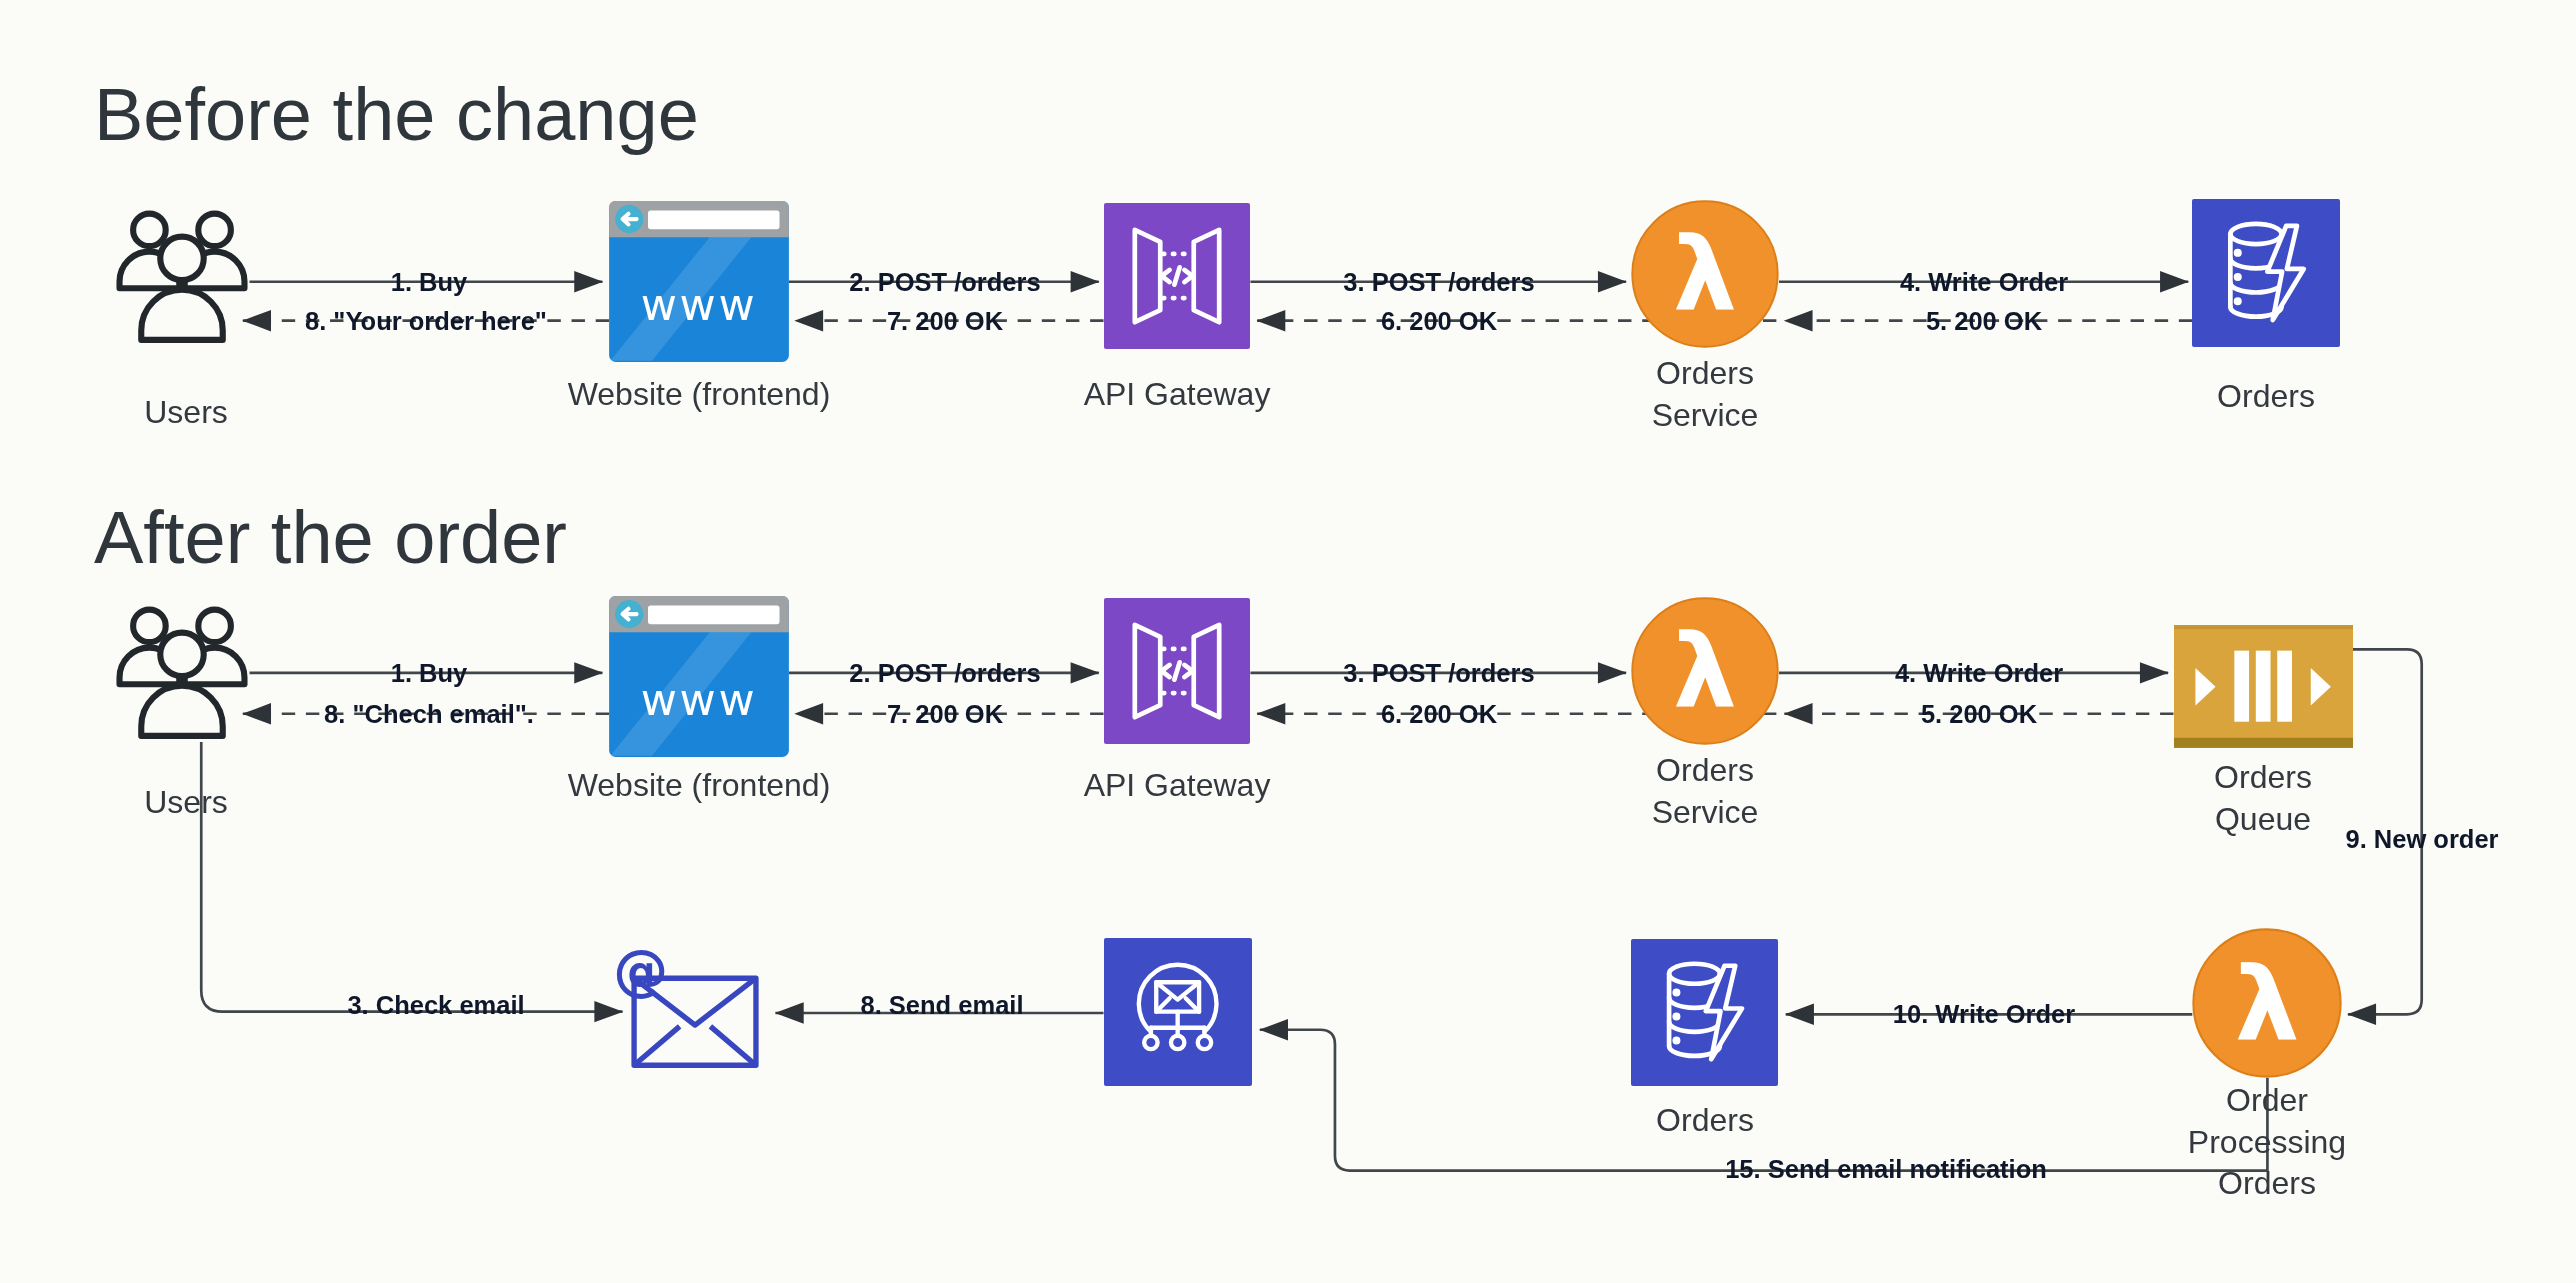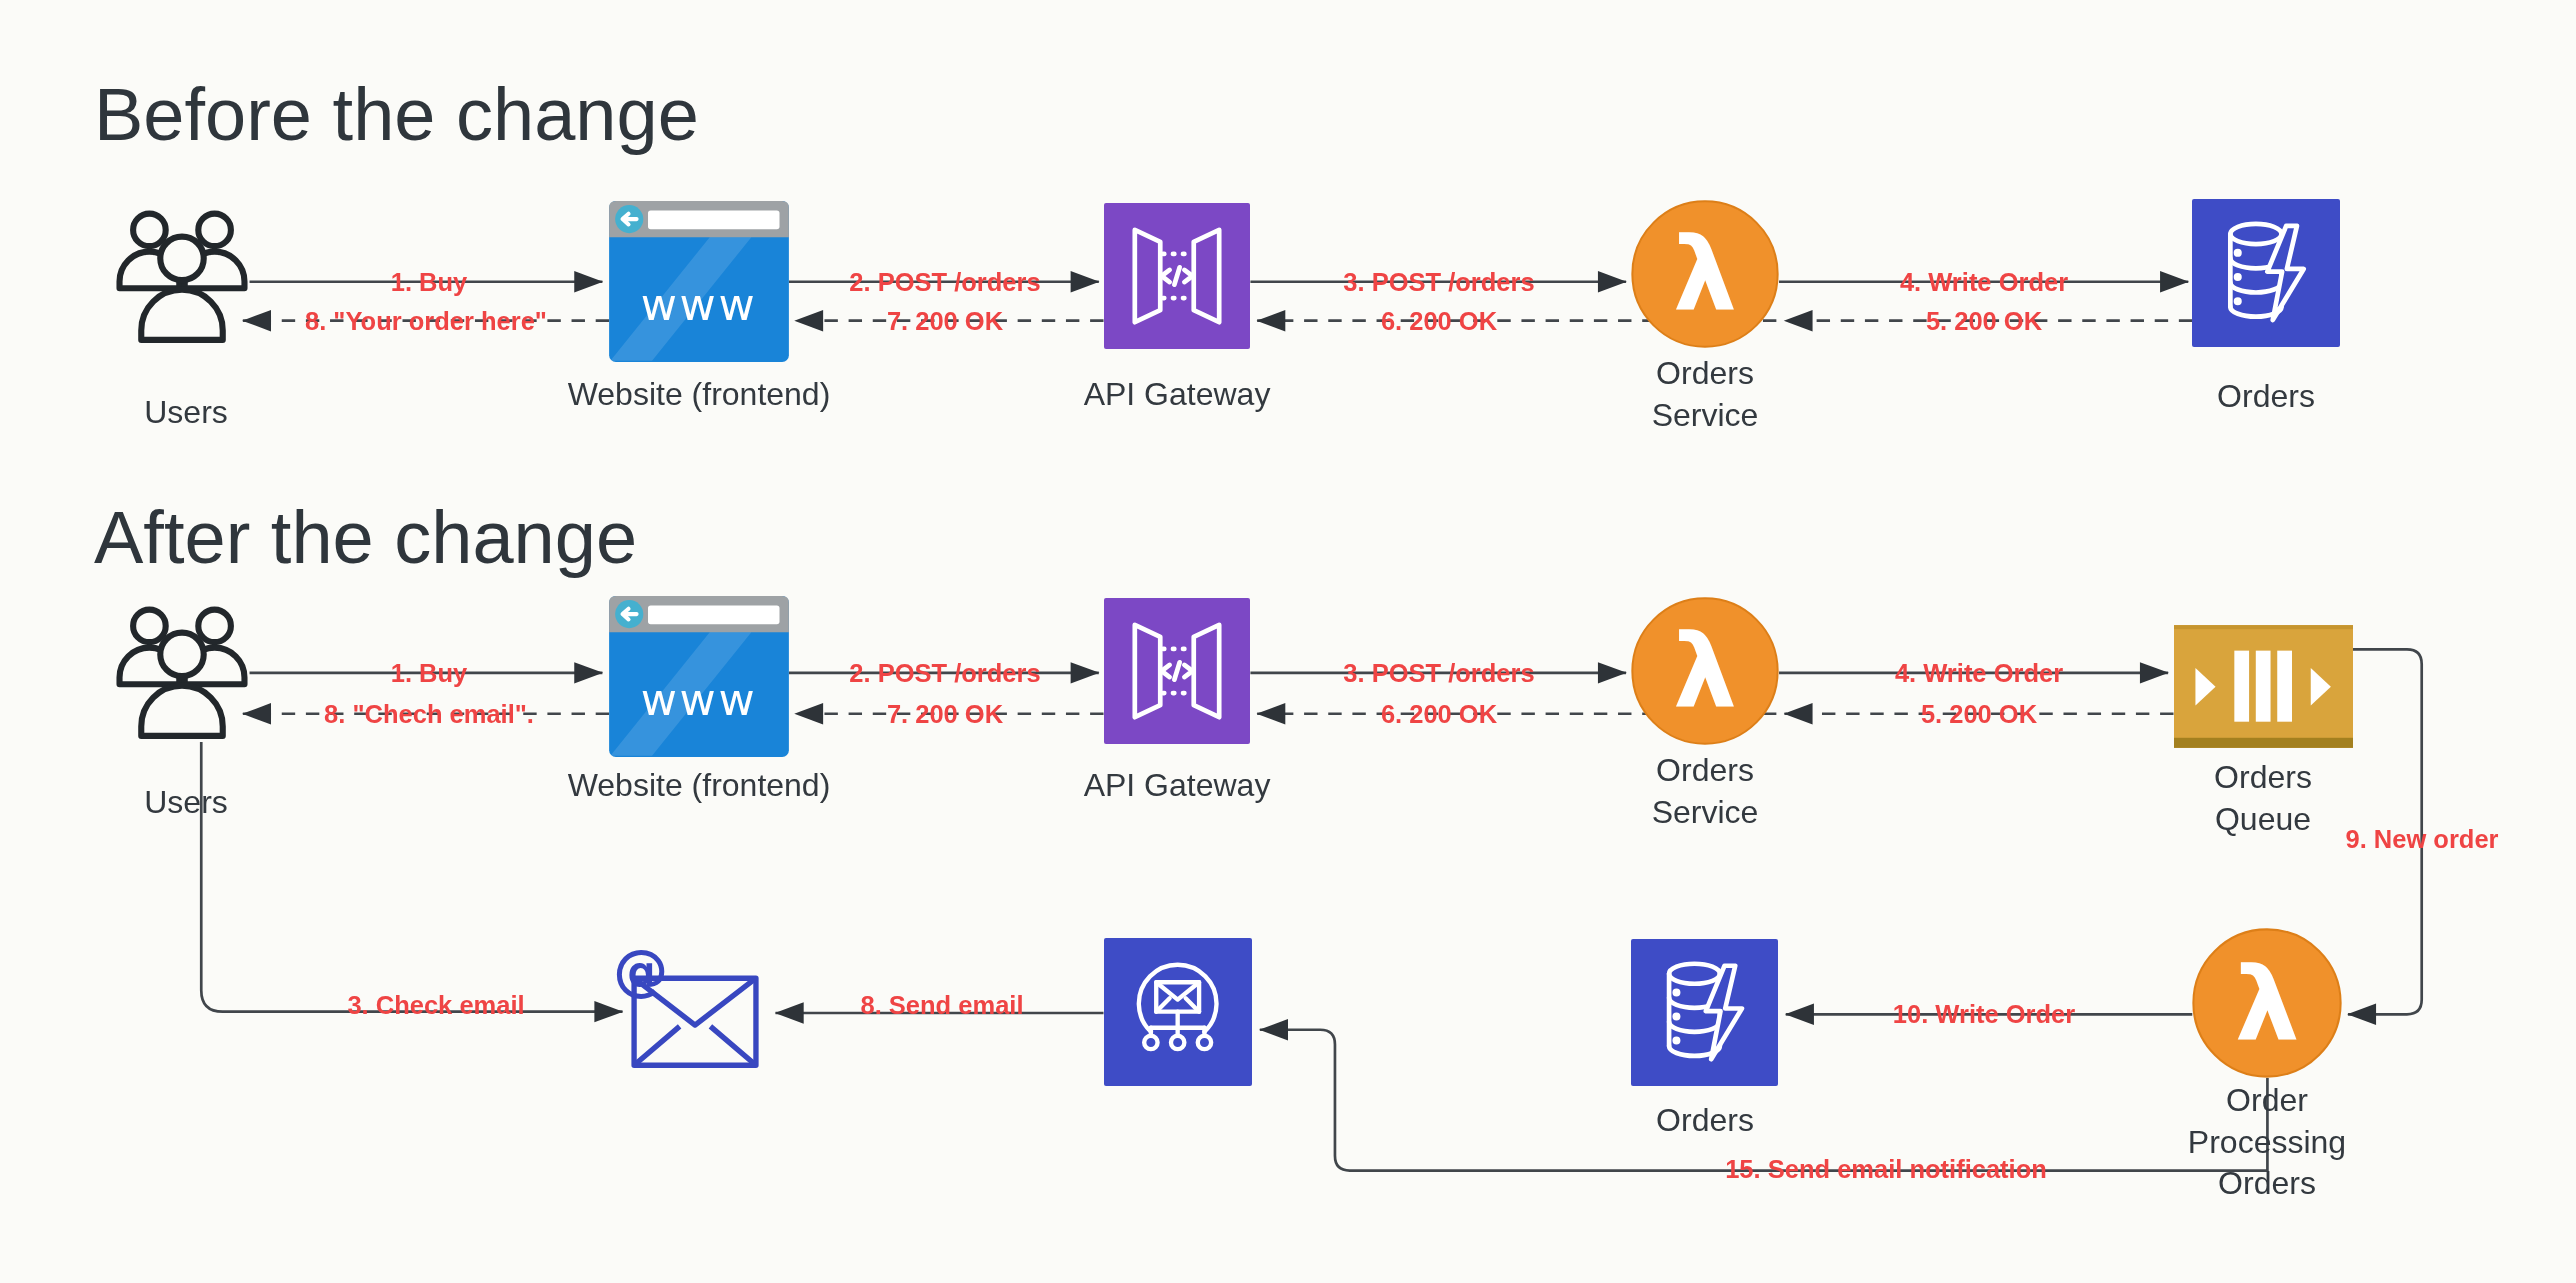--- a/index.html
+++ b/index.html
@@ -4,21 +4,21 @@
 <style>
   html,body{margin:0;padding:0;background:#fbfbf8;}
   #canvas{position:relative;width:2576px;height:1284px;background:#fbfbf8;overflow:hidden;
           font-family:"Liberation Sans", sans-serif;}
   .title{position:absolute;font-size:74px;color:#2f363c;white-space:nowrap;}
   .icon-box{position:absolute;}
   .icon-box svg{display:block;width:100%;height:100%;}
   .node-label{position:absolute;transform:translateX(-50%);text-align:center;
               white-space:pre-line;font-size:32px;line-height:1.3;color:#33393f;}
   .edge-label{position:absolute;transform:translate(-50%,-50%);font-size:25.5px;
-              font-weight:bold;color:#ef4444;white-space:nowrap;}
+              font-weight:bold;color:#0f172a;white-space:nowrap;}
   #edges{position:absolute;left:0;top:0;}
   .edge{stroke:#41464b;stroke-width:4;fill:none;}
   .edge.dashed{stroke-dasharray:20 16;}
 </style>
 </head>
 <body>
 
 <div id="canvas">
 
   <svg id="edges" width="2576" height="1284" viewBox="0 0 3840 1914">
@@ -51,21 +51,21 @@
     <line class="edge" x1="3268" y1="1512" x2="2662" y2="1512" marker-end="url(#arrow)"></line>
 
     <path class="edge" d="M3380,1607 V1745 H2012 Q1990,1745 1990,1723 V1557 Q1990,1535 1968,1535 H1878" marker-end="url(#arrow)"></path>
 
     <line class="edge" x1="1645" y1="1510" x2="1156" y2="1510" marker-end="url(#arrow)"></line>
 
     <path class="edge" d="M300,1106 V1476 Q300,1508 332,1508 H928" marker-end="url(#arrow)"></path>
   </svg>
 
   <div class="title" style="left:94px;top:72px">Before the change</div>
-  <div class="title" style="left:94px;top:495px">After the change</div>
+  <div class="title" style="left:94px;top:495px">After the order</div>
 
   <div class="icon-box" style="left:113px;top:200px;width:138px;height:146px">
     <svg viewBox="0 0 200 215">
       <g stroke="#22272b" stroke-width="9" fill="none" stroke-linecap="round" stroke-linejoin="round">
         <circle cx="52" cy="44" r="24"></circle>
         <path d="M8,130 v-10 a44,44 0 0 1 88,0 v10 z"></path>
         <circle cx="148" cy="44" r="24"></circle>
         <path d="M104,130 v-10 a44,44 0 0 1 88,0 v10 z"></path>
         <circle cx="100" cy="86" r="32" fill="#fbfbf8"></circle>
         <path d="M40,206 v-14 a60,60 0 0 1 120,0 v14 z" fill="#fbfbf8"></path>

